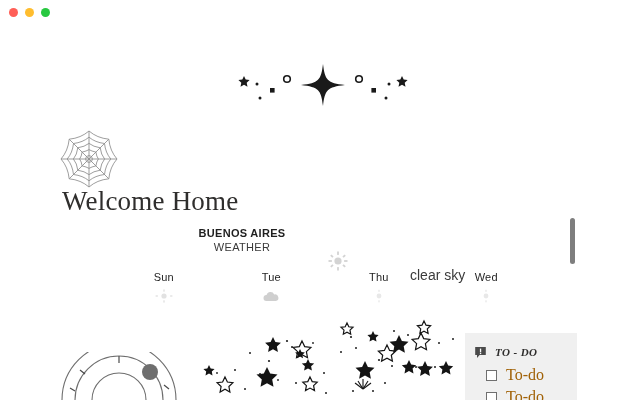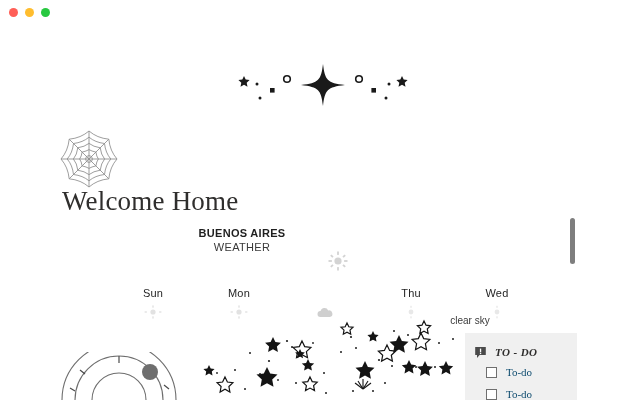--- a/index.html
+++ b/index.html
@@ -63,25 +63,25 @@
     font-size:11px; color:#3a3a3a; letter-spacing:.3px;
   }
   #weather-sun-icon{
     position:absolute; left:218px; top:24px; width:20px; height:20px;
   }
   #weather-temp{
     position:absolute; left:300px; top:14px; width:120px; text-align:center;
     font-size:19px; color:#1f1f1f; letter-spacing:.3px;
   }
   #weather-desc{
-    position:absolute; left:300px; top:40px; width:120px; text-align:center;
-    font-size:10px; color:#3a3a3a;margin-top:48px;
+    position:absolute; left:300px; top:40px; width:120px; 
+    font-size:14px; color:#3a3a3a;
   }
   #forecast-days{
-    position:absolute; left:0; top:60px; width:430px; height:30px;
+    position:absolute; left:0; top:44px; width:430px; height:30px;
     display:flex;
   }
   .day-col{ flex:1 1 0; position:relative; text-align:center; }
   .day-name{ font-size:11px; color:#1f1f1f; letter-spacing:.2px; }
   .day-icon{
     position:absolute; left:50%; top:18px; transform:translateX(-50%);
     width:18px; height:14px;
   }
 
   
@@ -103,21 +103,21 @@
     position:absolute; left:21px; display:flex; align-items:center;
   }
   #todo-row-0{ top:33px; }
   #todo-row-1{ top:55px; }
   .todo-box{
     width:11px; height:11px; border:1.4px solid #6f6f6f; background:#ffffff;
   }
   .todo-text{
     margin-left:9px;
     font-family:"Liberation Serif", serif;
-    font-size:11px; color:#0c4a6e; white-space:nowrap;
+    font-size:16px; color:#a16207; white-space:nowrap;
   }
 
   
   #scrollbar-track{
     position:absolute; left:569px; top:196px; width:7px; height:160px;
   }
   #scrollbar-thumb{
     position:absolute; left:1px; top:0; width:5px; height:46px;
     background:#7e7e7e; border-radius:3px;
   }
@@ -211,36 +211,23 @@
               <circle cx="9" cy="7" r="2.6"></circle>
               <rect x="8.3" y="0.4" width="1.4" height="2.3"></rect>
               <rect x="8.3" y="11.3" width="1.4" height="2.3"></rect>
               <rect x="0.6" y="6.3" width="2.3" height="1.4"></rect>
               <rect x="15.1" y="6.3" width="2.3" height="1.4"></rect>
             </g>
           </svg>
         </div>
       </div>
 
+
       <div class="day-col">
-        <div class="day-name">Mon</div>
-        <div class="day-icon">
-          <svg width="18" height="14" viewBox="0 0 18 14">
-            <g fill="#e2e2e2">
-              <circle cx="9" cy="7" r="2.6"></circle>
-              <rect x="8.3" y="0.4" width="1.4" height="2.3"></rect>
-              <rect x="8.3" y="11.3" width="1.4" height="2.3"></rect>
-              <rect x="0.6" y="6.3" width="2.3" height="1.4"></rect>
-              <rect x="15.1" y="6.3" width="2.3" height="1.4"></rect>
-            </g>
-          </svg>
-        </div>
-      </div>
-
-      <div class="day-col">
+        <div class="day-name">Tue</div>
         <div class="day-icon">
           <svg width="18" height="14" viewBox="0 0 18 14">
             <path d="M4.4,12 a3,3 0 0 1 .2,-6 a4,4 0 0 1 7.6,-.6 a2.8,2.8 0 0 1 1.6,6.6 Z" fill="#cfcfcf"></path>
           </svg>
         </div>
       </div>
 
       <div class="day-col">
         <div class="day-name">Thu</div>
         <div class="day-icon">

